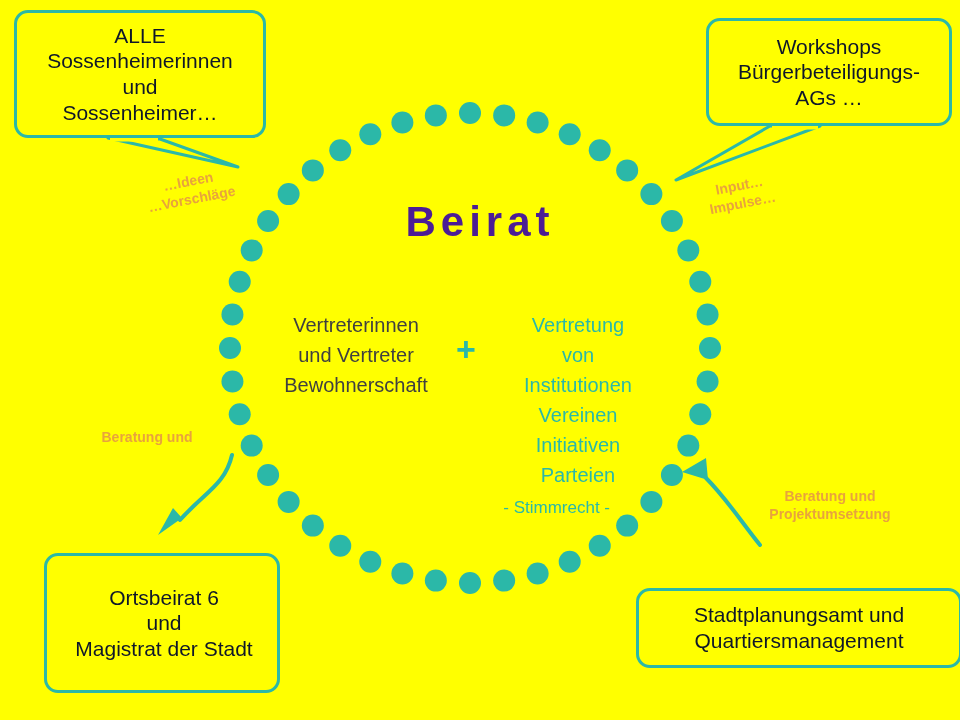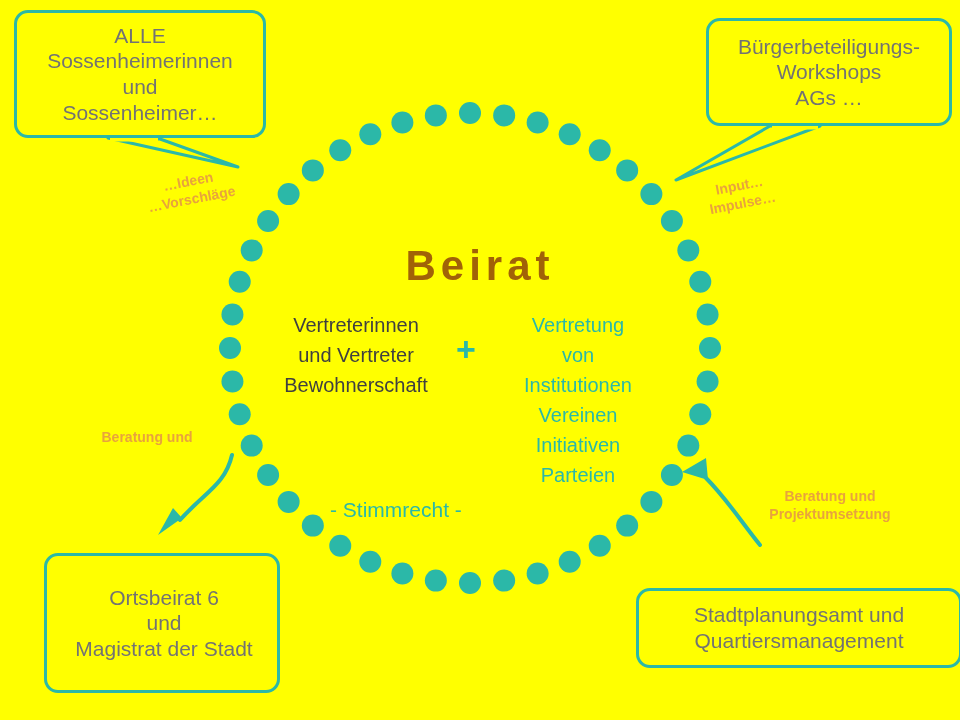--- a/index.html
+++ b/index.html
@@ -26,21 +26,21 @@
     width: 960px;
     height: 720px;
     pointer-events: none;
   }
   .callout {
     position: absolute;
     box-sizing: border-box;
     border: 3px solid #2BB8A8;
     border-radius: 14px;
     background: #FFFF00;
-    color: #737373;
+    color: #0f172a;
     text-align: center;
     line-height: 1.22;
     display: flex;
     flex-direction: column;
     justify-content: center;
     align-items: center;
     padding: 6px 8px;
   }
   .callout div {
     width: 100%;
@@ -48,25 +48,24 @@
   .box-tl { left: 14px;  top: 10px;  width: 252px; height: 128px; font-size: 21px; }
   .box-tr { left: 706px; top: 18px;  width: 246px; height: 108px; font-size: 21px; }
   .box-bl { left: 44px;  top: 553px; width: 236px; height: 140px; font-size: 21px; padding-left: 12px; }
   .box-br { left: 636px; top: 588px; width: 326px; height: 80px;  font-size: 21px; }
 
   .ctr-title {
     position: absolute;
     left: 0; top: 198px;
     width: 960px;
     text-align: center;
-    color: #a16207;
+    color: #4c1d95;
     font-size: 42px;
     font-weight: bold;
     letter-spacing: 5px;
-    margin-top: 44px;
   }
   .col-left {
     position: absolute;
     left: 268px; top: 310px;
     width: 176px;
     text-align: center;
     color: #404040;
     font-size: 20px;
     line-height: 1.5;
   }
@@ -85,23 +84,23 @@
     width: 44px;
     text-align: center;
     color: #2BB8A8;
     font-size: 34px;
     font-weight: bold;
   }
   .stimmrecht {
     position: absolute;
     left: 330px; top: 498px;
     width: 280px;
-    text-align: left;
+    text-align: right;
     color: #2BB8A8;
-    font-size: 21px;
+    font-size: 17px;
   }
   .lbl {
     position: absolute;
     color: #E8A33D;
     font-size: 14px;
     font-weight: bold;
     text-align: center;
     line-height: 1.3;
   }
   .lbl-ideen {
@@ -193,22 +192,22 @@
   </svg>
 
   <div class="callout box-tl">
     <div>ALLE</div>
     <div>Sossenheimerinnen</div>
     <div>und</div>
     <div>Sossenheimer…</div>
   </div>
 
   <div class="callout box-tr">
+    <div>Workshops</div>
     <div>Bürgerbeteiligungs-</div>
-    <div>Workshops</div>
     <div>AGs …</div>
   </div>
 
   <div class="callout box-bl">
     <div>Ortsbeirat 6</div>
     <div>und</div>
     <div>Magistrat der Stadt</div>
   </div>
 
   <div class="callout box-br">

